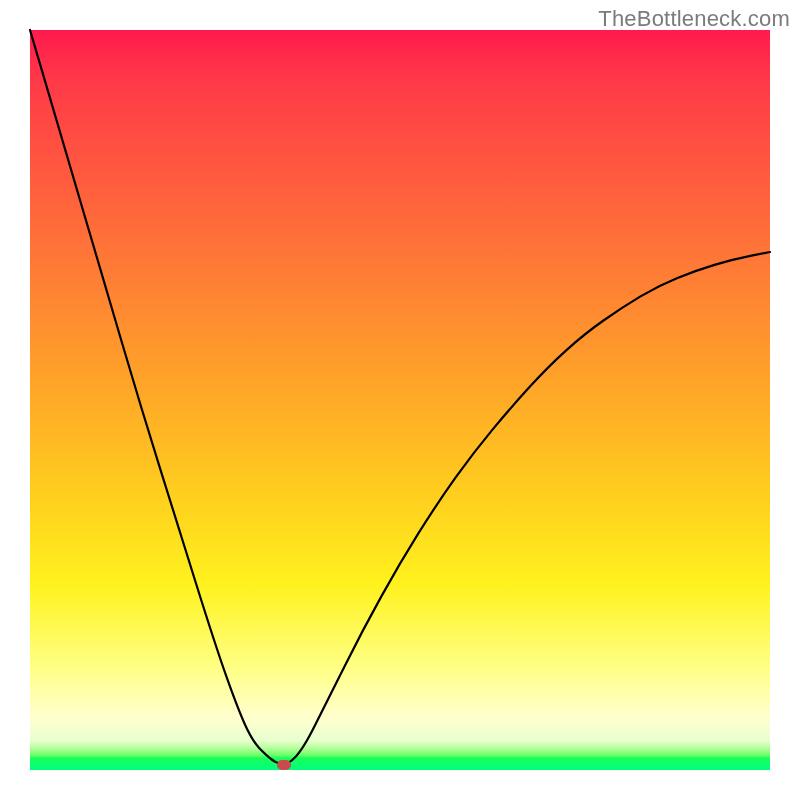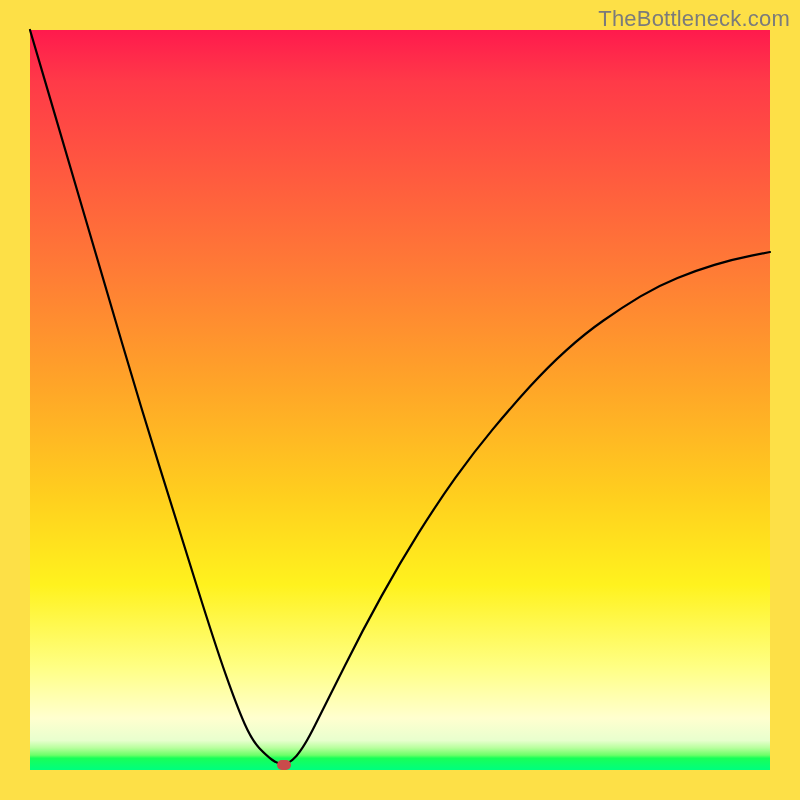--- a/index.html
+++ b/index.html
@@ -10,21 +10,21 @@
     background: #000;
     overflow: hidden;
     font-family: Arial, Helvetica, sans-serif;
   }
   .frame {
     position: absolute;
     left: 0;
     top: 0;
     width: 800px;
     height: 800px;
-    background: #fde047;
+    background: #ffffff;
   }
   .plot-area {
     position: absolute;
     left: 30px;
     top: 30px;
     width: 740px;
     height: 740px;
     
     background: linear-gradient(
       to bottom,

